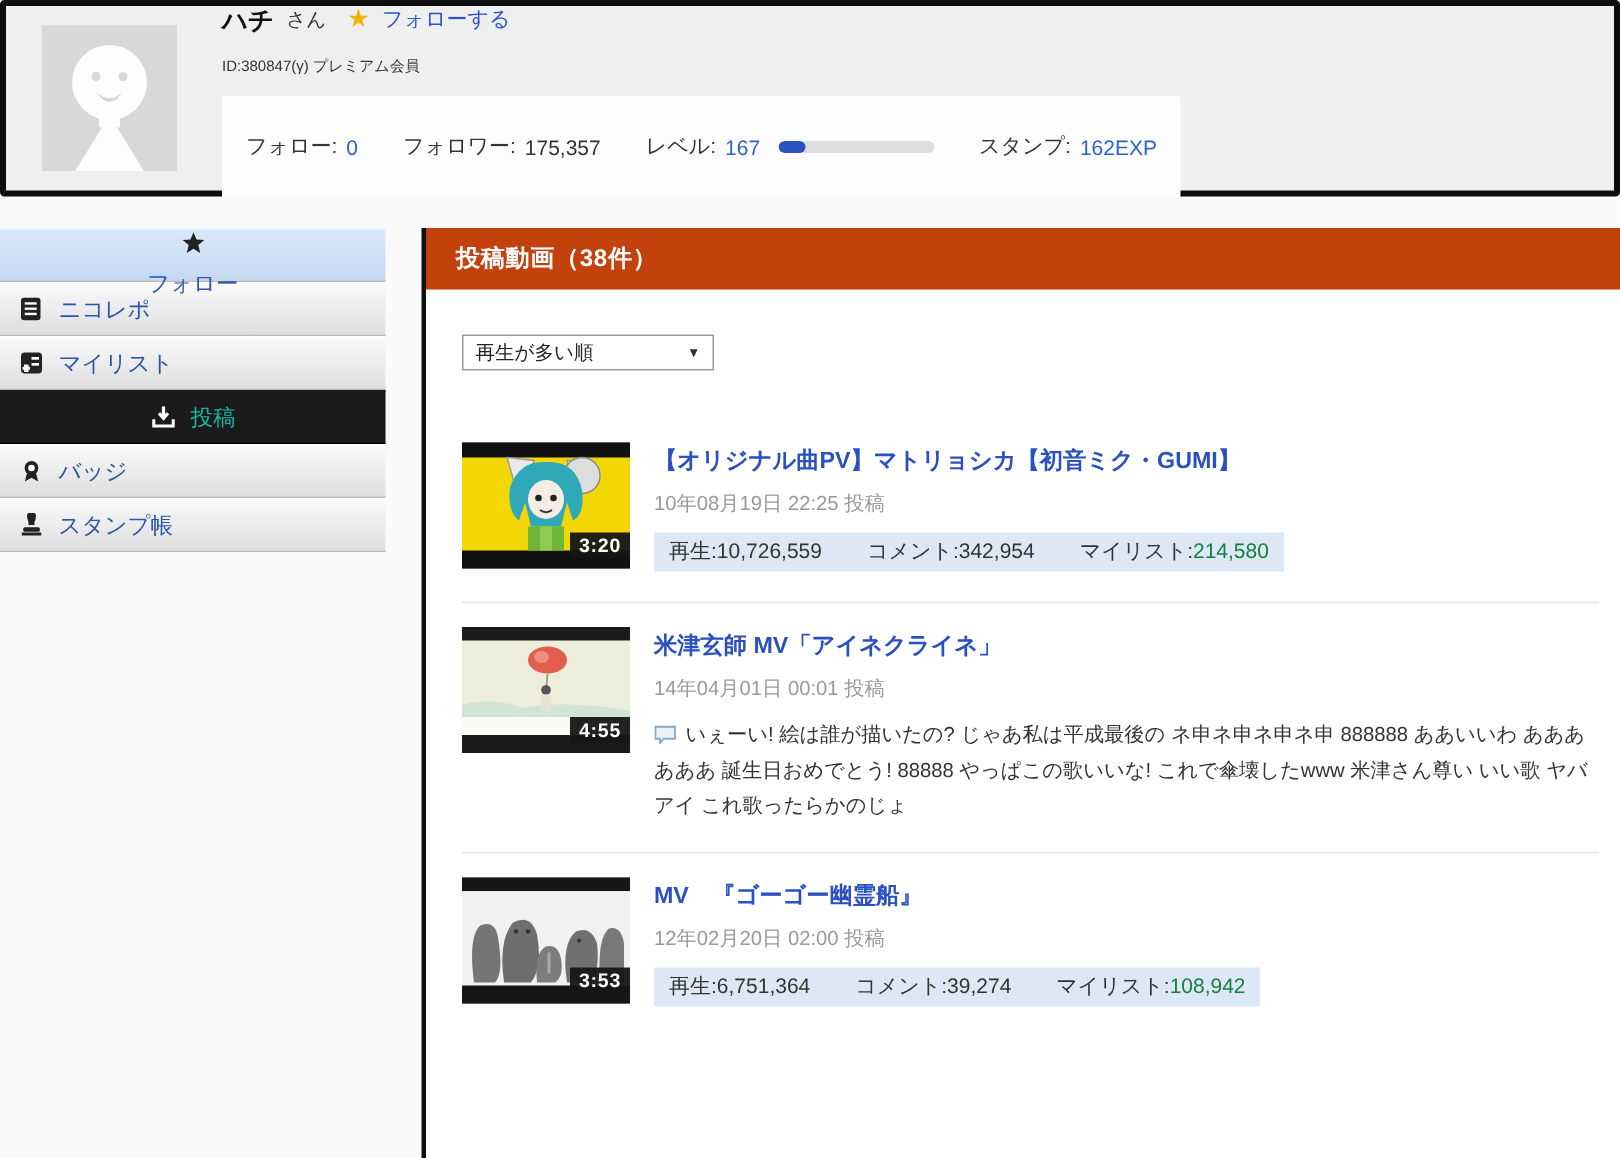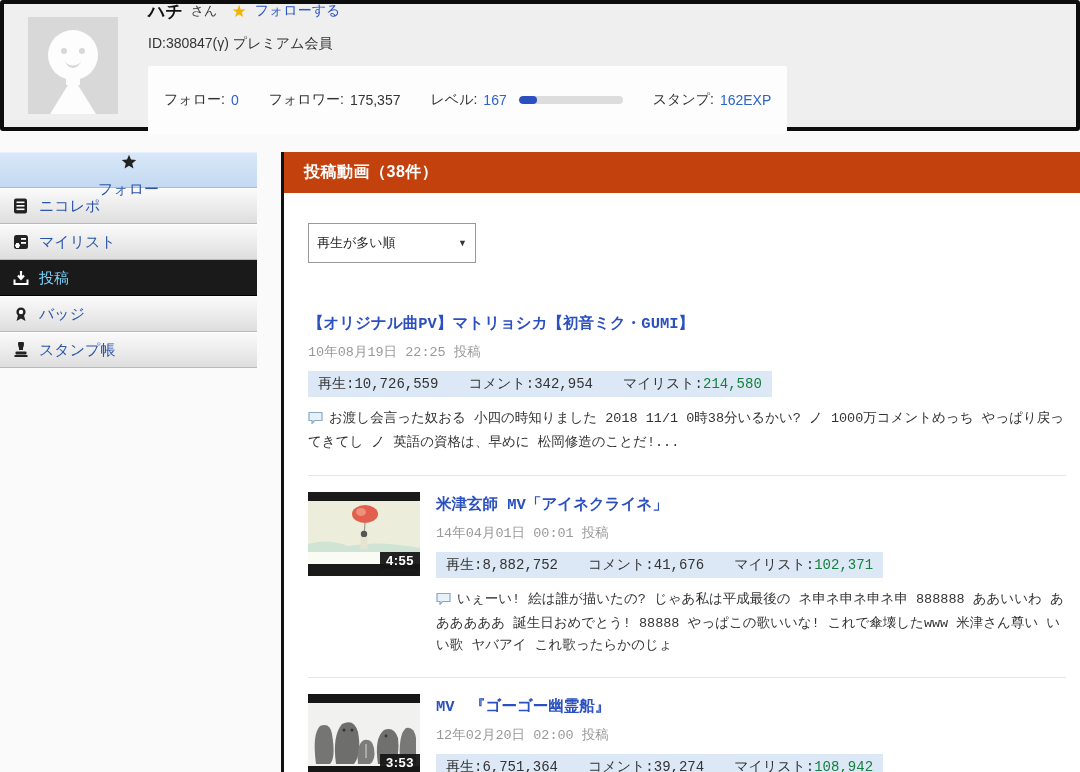--- a/index.html
+++ b/index.html
@@ -16,21 +16,21 @@
     background:#efefef; border:4px solid #0d0d0d; border-radius:3px;
     display:flex; align-items:center; padding:18px 24px;
   }
   .avatar { width:90px; height:97px; background:#d8d8d8; flex:0 0 auto; margin-right:30px; }
   .user-info { flex:1; }
   .name-row { display:flex; align-items:center; gap:8px; margin-top:2px; }
   .user-name { font-size:17px; font-weight:bold; color:#111; }
   .honorific { font-size:13px; color:#333; }
   .star { color:#f0b400; font-size:17px; margin-left:6px; }
   .follow-link { color:#2b55c8; font-size:14px; text-decoration:none; cursor:pointer; }
-  .id-row { margin-top:12px; font-size:14px; color:#333; }
+  .id-row { margin-top:12px; font-size:10px; color:#333; }
   .stats-bar {
     margin-top:13px; background:#fdfdfd; border-radius:2px;
     display:inline-flex; align-items:center; gap:30px;
     padding:25px 16px; font-size:14px; color:#333; min-width:606px;
   }
   .stat { display:inline-flex; align-items:center; gap:6px; white-space:nowrap; }
   .stat .val-link { color:#2b63c8; cursor:pointer; }
   .level-track {
     display:inline-block; width:104px; height:8px; background:#ddd;
     border-radius:4px; overflow:hidden; margin-left:6px;
@@ -40,50 +40,50 @@
   
   .sidebar { position:absolute; left:0; top:152px; width:257px; }
   .side-item {
     height:36px; display:flex; align-items:center; gap:10px;
     padding:0 12px; font-size:15px; color:#2b55a8; cursor:pointer;
     background:linear-gradient(180deg,#fafafa,#dedede);
     border-bottom:1px solid #b9b9b9; border-top:1px solid #fff;
   }
   .side-item .icon { width:17px; height:17px; flex:0 0 auto; display:flex; align-items:center; justify-content:center; color:#222; }
   .side-item.highlight { background:linear-gradient(180deg,#d9e8f9,#c4d9f1); border-top:1px solid #e8f1fb;flex-direction:column; }
-  .side-item.active { background:#1a1a1a; color:#7dd3fc; border-top:1px solid #1a1a1a; border-bottom:1px solid #000; }
+  .side-item.active { background:#1a1a1a; color:#14b8a6; border-top:1px solid #1a1a1a; border-bottom:1px solid #000;justify-content:center; }
   .side-item.active .icon { color:#fff; }
 
   
   .main {
     position:absolute; left:281px; top:152px; width:799px; height:620px;
     background:#fff; border-left:3px solid #111; overflow:hidden;
   }
   .main-header {
     background:#c2410c; color:#fff; font-size:16px; font-weight:bold;
     padding:10px 20px; letter-spacing:0.5px;
   }
   .main-body { padding:30px 14px 0 24px; }
   .sort-select {
-    width:168px; height:40px; border:1px solid #999; background:#fff;
+    width:168px; height:24px; border:1px solid #999; background:#fff;
     display:flex; align-items:center; justify-content:space-between;
     padding:0 8px; font-size:13px; color:#222; cursor:pointer;
   }
   .sort-caret { font-size:9px; color:#333; }
 
   .video-list { margin-top:32px; }
   .video-item { display:flex; gap:16px; padding:16px 0 20px 0; }
   .video-item + .video-item { border-top:1px solid #e6e6e6; }
   .thumb { position:relative; width:112px; height:84px; background:#000; flex:0 0 auto; cursor:pointer; }
   .thumb svg { display:block; }
   .duration {
     position:absolute; right:0; bottom:7px; background:rgba(22,22,22,0.95);
     color:#fff; font-size:13px; font-weight:bold; padding:1px 6px; letter-spacing:0.5px;
   }
-  .video-detail { flex:1; min-width:0; padding-top:2px;font-family:Liberation Mono, monospace; }
+  .video-detail { flex:1; min-width:0; padding-top:2px; }
   .video-title { color:#2b50c0; font-size:15.5px; font-weight:bold; text-decoration:none; cursor:pointer; display:inline-block; }
   .video-date { color:#999; font-size:13.5px; margin-top:9px; }
   .video-stats {
     display:inline-flex; gap:30px; background:#dce8f6; color:#333;
     font-size:14px; padding:4px 10px; margin-top:10px; white-space:nowrap;
   }
   .video-stats .mylist-val { color:#15803d; cursor:pointer; }
   .video-comments {
     margin-top:11px; font-size:13.5px; color:#333; line-height:1.65;
     word-break:break-word;
@@ -207,34 +207,44 @@
     <div class="main-body">
 
       <div class="sort-select">
         <span>再生が多い順</span>
         <span class="sort-caret">▼</span>
       </div>
 
       <div class="video-list">
 
         <div class="video-item">
+          <div class="thumb">
+            <svg width="112" height="84" viewBox="0 0 112 84">
+              <rect width="112" height="84" fill="#111"></rect>
+              <rect x="0" y="10" width="112" height="62" fill="#f3d705"></rect>
+              <path d="M30 10 L40 45 L48 12 Z" fill="#e9e9e9" stroke="#999" stroke-width="1"></path>
+              <path d="M70 12 L76 40 L86 12 Z" fill="#e9e9e9" stroke="#999" stroke-width="1"></path>
+              <circle cx="80" cy="22" r="12" fill="#ddd" stroke="#888"></circle>
+              <path d="M32 30 Q38 12 56 13 Q76 12 80 32 Q82 48 74 52 L70 40 L66 56 L46 56 L42 40 L38 52 Q30 46 32 30 Z" fill="#2fa8b8"></path>
+              <ellipse cx="56" cy="38" rx="12" ry="13" fill="#f3ede4"></ellipse>
+              <circle cx="51" cy="37" r="2.2" fill="#222"></circle>
+              <circle cx="61" cy="37" r="2.2" fill="#222"></circle>
+              <path d="M52 45 q4 3 8 0" stroke="#333" stroke-width="1.4" fill="none"></path>
+              <rect x="44" y="56" width="24" height="16" fill="#6fb53a"></rect>
+              <rect x="52" y="56" width="8" height="16" fill="#8ccc52"></rect>
+            </svg>
+            <span class="duration">3:20</span>
+          </div>
           <div class="video-detail">
             <a class="video-title">【オリジナル曲PV】マトリョシカ【初音ミク・GUMI】</a>
             <div class="video-date">10年08月19日 22:25 投稿</div>
             <div class="video-stats">
               <span><span>再生:</span><span>10,726,559</span></span>
               <span><span>コメント:</span><span>342,954</span></span>
               <span><span>マイリスト:</span><a class="mylist-val">214,580</a></span>
-            </div>
-            <div class="video-comments">
-              <span class="bubble-icon">
-                <svg width="15" height="13" viewBox="0 0 15 13">
-                    <path d="M1 1.5 h13 v8 h-7.5 l-2.5 3 v-3 h-3 Z" fill="#e8f0f8" stroke="#8aa8c8" stroke-width="1.2"></path>
-                  </svg>
-              </span><span>お渡し会言った奴おる 小四の時知りました 2018 11/1 0時38分いるかい? ノ 1000万コメントめっち やっぱり戻ってきてし ノ 英語の資格は、早めに 松岡修造のことだ!...</span>
             </div>
           </div>
         </div>
 
         <div class="video-item">
           <div class="thumb">
             <svg width="112" height="84" viewBox="0 0 112 84">
               <rect width="112" height="84" fill="#1a1a1a"></rect>
               <rect x="0" y="9" width="112" height="55" fill="#eceedb"></rect>
               <rect x="0" y="60" width="112" height="12" fill="#fbfbf6"></rect>
@@ -243,25 +253,20 @@
               <ellipse cx="53" cy="20" rx="5" ry="4" fill="#ef8f7e"></ellipse>
               <path d="M57 31 L56 44" stroke="#9a9a88" stroke-width="1.2"></path>
               <circle cx="56" cy="42" r="3.2" fill="#555"></circle>
               <rect x="52.5" y="45" width="7" height="12" fill="#e6e3d2"></rect>
             </svg>
             <span class="duration">4:55</span>
           </div>
           <div class="video-detail">
             <a class="video-title">米津玄師 MV「アイネクライネ」</a>
             <div class="video-date">14年04月01日 00:01 投稿</div>
-            <div class="video-stats">
-              <span><span>再生:</span><span>8,882,752</span></span>
-              <span><span>コメント:</span><span>41,676</span></span>
-              <span><span>マイリスト:</span><a class="mylist-val">102,371</a></span>
-            </div>
             <div class="video-comments">
               <span class="bubble-icon">
                 <svg width="15" height="13" viewBox="0 0 15 13">
                     <path d="M1 1.5 h13 v8 h-7.5 l-2.5 3 v-3 h-3 Z" fill="#e8f0f8" stroke="#8aa8c8" stroke-width="1.2"></path>
                   </svg>
               </span><span>いぇーい! 絵は誰が描いたの? じゃあ私は平成最後の ネ申ネ申ネ申ネ申 888888 ああいいわ ああああああ 誕生日おめでとう! 88888 やっぱこの歌いいな! これで傘壊したwww 米津さん尊い いい歌 ヤバアイ これ歌ったらかのじょ</span>
             </div>
           </div>
         </div>
 

